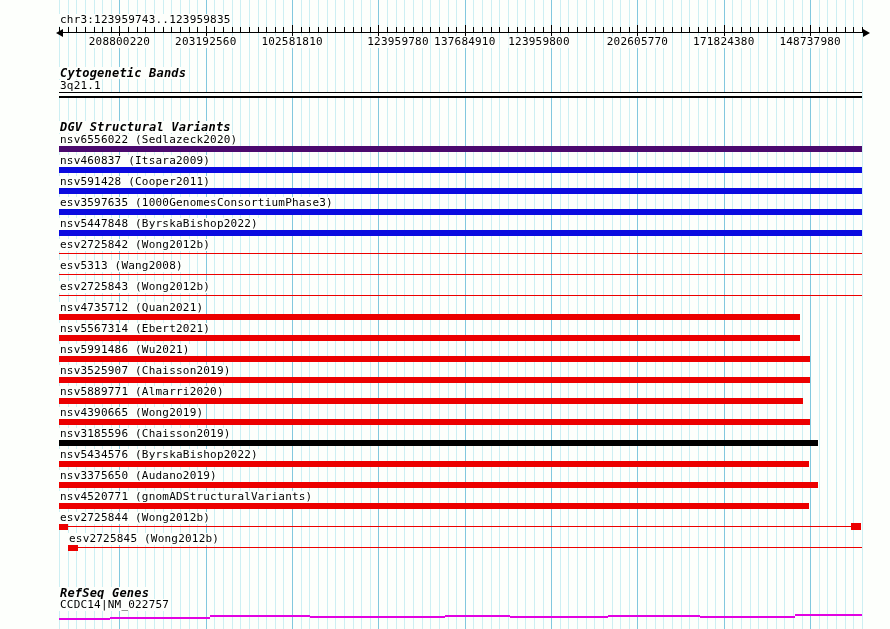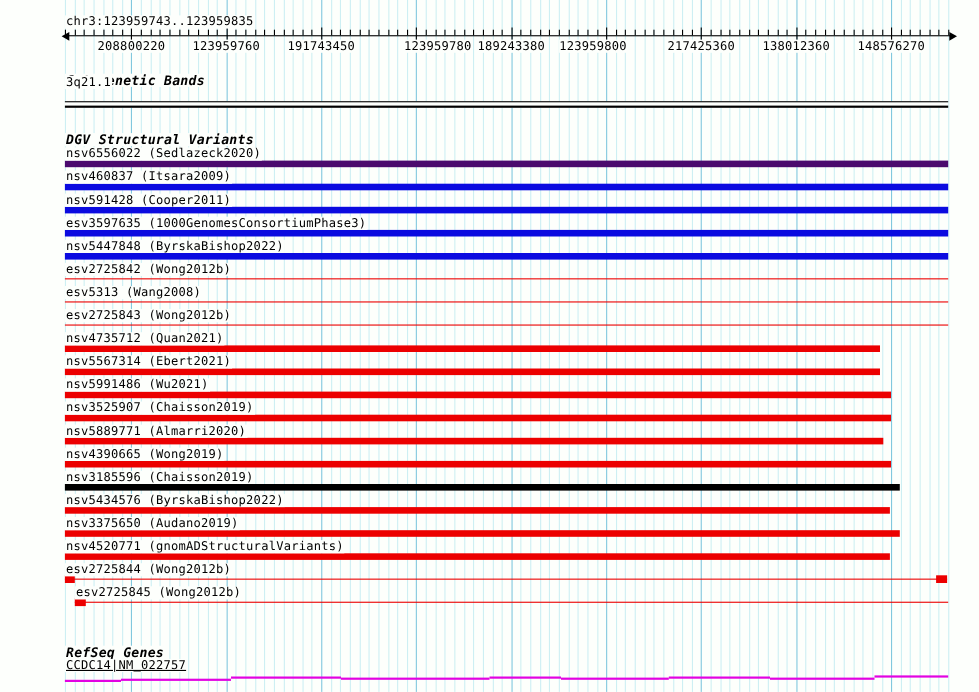--- a/index.html
+++ b/index.html
@@ -234,32 +234,32 @@
       <div class="tick tick-major" style="left: 810.158px;"></div>
       <div class="tick tick-minor" style="left: 818.792px;"></div>
       <div class="tick tick-minor" style="left: 827.426px;"></div>
       <div class="tick tick-minor" style="left: 836.06px;"></div>
       <div class="tick tick-minor" style="left: 844.694px;"></div>
       <div class="tick tick-minor" style="left: 853.328px;"></div>
       <div class="tick tick-minor" style="left: 861.962px;"></div>
     </div>
   <div id="ruler-labels">
       <div class="ruler-label" style="left: 119.438px;">208800220</div>
-      <div class="ruler-label" style="left: 205.778px;">123959760</div>
-      <div class="ruler-label" style="left: 292.118px;">191743450</div>
+      <div class="ruler-label" style="left: 205.778px;">203192560</div>
+      <div class="ruler-label" style="left: 292.118px;">102581810</div>
       <div class="ruler-label" style="left: 398px;">123959780</div>
-      <div class="ruler-label" style="left: 464.798px;">189243380</div>
+      <div class="ruler-label" style="left: 464.798px;">137684910</div>
       <div class="ruler-label" style="left: 539px;">123959800</div>
-      <div class="ruler-label" style="left: 637.478px;">217425360</div>
-      <div class="ruler-label" style="left: 723.818px;">138012360</div>
-      <div class="ruler-label" style="left: 810.158px;">148576270</div>
+      <div class="ruler-label" style="left: 637.478px;">202605770</div>
+      <div class="ruler-label" style="left: 723.818px;">171824380</div>
+      <div class="ruler-label" style="left: 810.158px;">148737980</div>
     </div>
 
   <div class="txt hdr" style="left:59px; top:67px;">Cytogenetic Bands</div>
-  <div class="txt" style="left:59px; top:69px;">3q21.1</div>
+  <div class="txt" style="left:59px; top:80px;">3q21.1</div>
   <div class="band-box" style="left:59px; top:92px; width:803px;"></div>
 
   <div class="txt hdr" style="left:59px; top:121px;">DGV Structural Variants</div>
   <div id="dgv-rows">
       <div class="txt" style="left: 59px; top: 134px;">nsv6556022 (Sedlazeck2020)</div>
       <div class="variant-bar" style="left: 59px; top: 146px; width: 803px; background: rgb(75, 10, 110);"></div>
       <div class="txt" style="left: 59px; top: 155px;">nsv460837 (Itsara2009)</div>
       <div class="variant-bar" style="left: 59px; top: 167px; width: 803px; background: rgb(11, 11, 224);"></div>
       <div class="txt" style="left: 59px; top: 176px;">nsv591428 (Cooper2011)</div>
       <div class="variant-bar" style="left: 59px; top: 188px; width: 803px; background: rgb(11, 11, 224);"></div>
@@ -296,21 +296,21 @@
       <div class="txt" style="left: 59px; top: 512px;">esv2725844 (Wong2012b)</div>
       <div class="variant-line" style="left: 59px; top: 526px; width: 802px; background: rgb(236, 0, 0);"></div>
       <div class="variant-block" style="left: 59px; top: 523px; width: 9px; background: rgb(236, 0, 0);"></div>
       <div class="variant-block" style="left: 851px; top: 523px; width: 10px; background: rgb(236, 0, 0);"></div>
       <div class="txt" style="left: 68px; top: 533px;">esv2725845 (Wong2012b)</div>
       <div class="variant-line" style="left: 68px; top: 547px; width: 794px; background: rgb(236, 0, 0);"></div>
       <div class="variant-block" style="left: 68px; top: 544px; width: 10px; background: rgb(236, 0, 0);"></div>
     </div>
 
   <div class="txt hdr" style="left:59px; top:587px;">RefSeq Genes</div>
-  <div class="txt" style="left:59px; top:599px;text-decoration:underline;">CCDC14|NM_022757</div>
+  <div class="txt" style="left:59px; top:599px;">CCDC14|NM_022757</div>
   <div id="gene-glyph">
       <div class="gene-seg" style="left: 59px; top: 618px; width: 51px; background: rgb(226, 3, 226);"></div>
       <div class="gene-seg" style="left: 110px; top: 617px; width: 100px; background: rgb(226, 3, 226);"></div>
       <div class="gene-seg" style="left: 210px; top: 615px; width: 100px; background: rgb(226, 3, 226);"></div>
       <div class="gene-seg" style="left: 310px; top: 616px; width: 135px; background: rgb(226, 3, 226);"></div>
       <div class="gene-seg" style="left: 445px; top: 615px; width: 65px; background: rgb(226, 3, 226);"></div>
       <div class="gene-seg" style="left: 510px; top: 616px; width: 98px; background: rgb(226, 3, 226);"></div>
       <div class="gene-seg" style="left: 608px; top: 615px; width: 92px; background: rgb(226, 3, 226);"></div>
       <div class="gene-seg" style="left: 700px; top: 616px; width: 95px; background: rgb(226, 3, 226);"></div>
       <div class="gene-seg" style="left: 795px; top: 614px; width: 67px; background: rgb(226, 3, 226);"></div>

